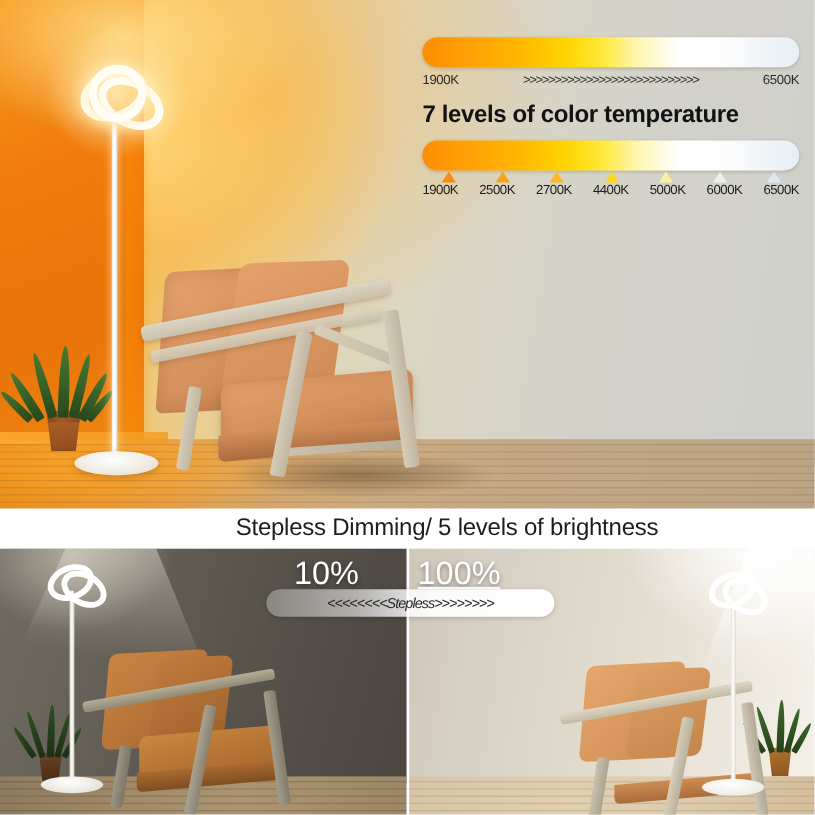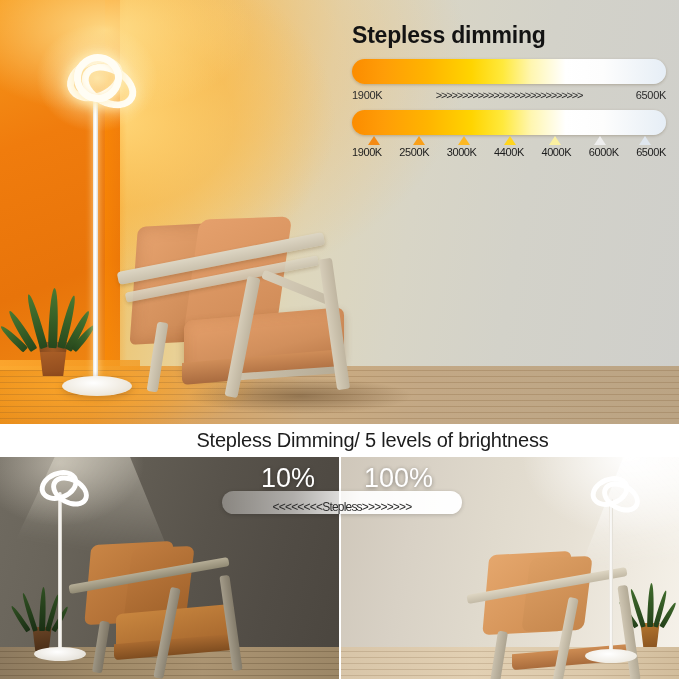--- a/index.html
+++ b/index.html
@@ -160,27 +160,27 @@
   .sc-leg{position:absolute;width:10px;border-radius:3px;}
 
   
   .splant{position:absolute;width:56px;height:66px;}
   .spot{position:absolute;left:16px;top:42px;width:24px;height:24px;
     clip-path:polygon(10% 0,90% 0,78% 100%,22% 100%);}
   .sleaf{position:absolute;border-radius:60% 60% 12% 12%/90% 90% 12% 12%;transform-origin:50% 100%;}
 
   
   .pct{position:absolute;top:6px;font-size:27px;color:#fff;font-weight:400;
-       text-shadow:0 1px 4px rgba(0,0,0,.4);z-index:7;margin-left:16px;}
+       text-shadow:0 1px 4px rgba(0,0,0,.4);z-index:7;}
   .pct10{left:245px;}
   .pct100{left:348px;}
   .pill{position:absolute;left:222px;top:491px;width:240px;height:23px;border-radius:12px;
-        display:flex;align-items:flex-end;justify-content:center;z-index:8;
+        display:flex;align-items:center;justify-content:center;z-index:8;
         background:linear-gradient(90deg,rgba(255,255,255,.30) 0%,rgba(255,255,255,.55) 30%,rgba(255,255,255,.93) 58%,rgba(255,255,255,.99) 100%);
-        box-shadow:0 1px 4px rgba(0,0,0,.18);}
+        box-shadow:0 1px 4px rgba(0,0,0,.18);font-style:italic;}
   .pill span{font-size:12px;color:#2a2a2a;letter-spacing:-.8px;white-space:nowrap;}
 </style>
 </head>
 <body>
 
 <div class="page">
 
   <div class="top">
 
     <div class="wall-back"></div>
@@ -231,48 +231,48 @@
     <div class="lamp-pole"></div>
     <div class="lamp-base"></div>
     <div class="lamp-head">
       <div class="ring lh-r1"></div>
       <div class="ring lh-r2"></div>
       <div class="ring lh-r3"></div>
     </div>
 
     <div class="info">
 
-      <h2>Stepless dimming</h2>
 
       <div class="bar"></div>
 
       <div class="axis">
         <span>1900K</span>
         <span class="arrows">&gt;&gt;&gt;&gt;&gt;&gt;&gt;&gt;&gt;&gt;&gt;&gt;&gt;&gt;&gt;&gt;&gt;&gt;&gt;&gt;&gt;&gt;&gt;&gt;&gt;&gt;&gt;&gt;</span>
         <span>6500K</span>
       </div>
 
+      <h3>7 levels of color temperature</h3>
 
       <div class="bar"></div>
 
       <div class="ticks" id="ticks">
           <div class="tri" style="left: 7%; border-bottom-color: rgb(245, 138, 20);"></div>
           <div class="tri" style="left: 21.4%; border-bottom-color: rgb(249, 160, 26);"></div>
           <div class="tri" style="left: 35.8%; border-bottom-color: rgb(253, 184, 34);"></div>
           <div class="tri" style="left: 50.2%; border-bottom-color: rgb(255, 213, 31);"></div>
           <div class="tri" style="left: 64.6%; border-bottom-color: rgb(251, 240, 160);"></div>
           <div class="tri" style="left: 79%; border-bottom-color: rgb(238, 238, 238);"></div>
           <div class="tri" style="left: 93.4%; border-bottom-color: rgb(223, 231, 239);"></div>
         </div>
       <div class="tlabels" id="tlabels">
           <span class="tlabel">1900K</span>
           <span class="tlabel">2500K</span>
-          <span class="tlabel">3000K</span>
+          <span class="tlabel">2700K</span>
           <span class="tlabel">4400K</span>
-          <span class="tlabel">4000K</span>
+          <span class="tlabel">5000K</span>
           <span class="tlabel">6000K</span>
           <span class="tlabel">6500K</span>
         </div>
     </div>
   </div>
 
   <div class="banner">
     <span>Stepless Dimming/ 5 levels of brightness</span>
   </div>
 
@@ -350,21 +350,21 @@
         <div class="sc-leg" style="left:30px;top:78px;height:52px;transform:rotate(9deg);background:linear-gradient(90deg,#c9c0ad,#aca390);"></div>
       </div>
 
       <div class="slamp-pole" style="left:269px;top:42px;height:155px;background:linear-gradient(90deg,#e6e1d7,#fff 50%,#dcd7cc);"></div>
       <div class="slamp-base" style="left:245px;top:192px;background:radial-gradient(ellipse at 45% 35%,#fff,#e8e3d8);"></div>
       <div class="slamp-head" style="left:247px;top:16px;">
         <div class="sr" style="left:3px;top:4px;width:30px;height:19px;transform:rotate(-22deg);"></div>
         <div class="sr" style="left:14px;top:10px;width:30px;height:18px;transform:rotate(28deg);"></div>
       </div>
 
-      <div class="pct pct100" style="left:8px;">100%</div>
+      <div class="pct pct100" style="left:8px;text-decoration:underline;">100%</div>
     </div>
 
     <div class="divider"></div>
   </div>
 
   <div class="pill">
     <span>&lt;&lt;&lt;&lt;&lt;&lt;&lt;&lt;Stepless&gt;&gt;&gt;&gt;&gt;&gt;&gt;&gt;</span>
   </div>
 
 </div>

